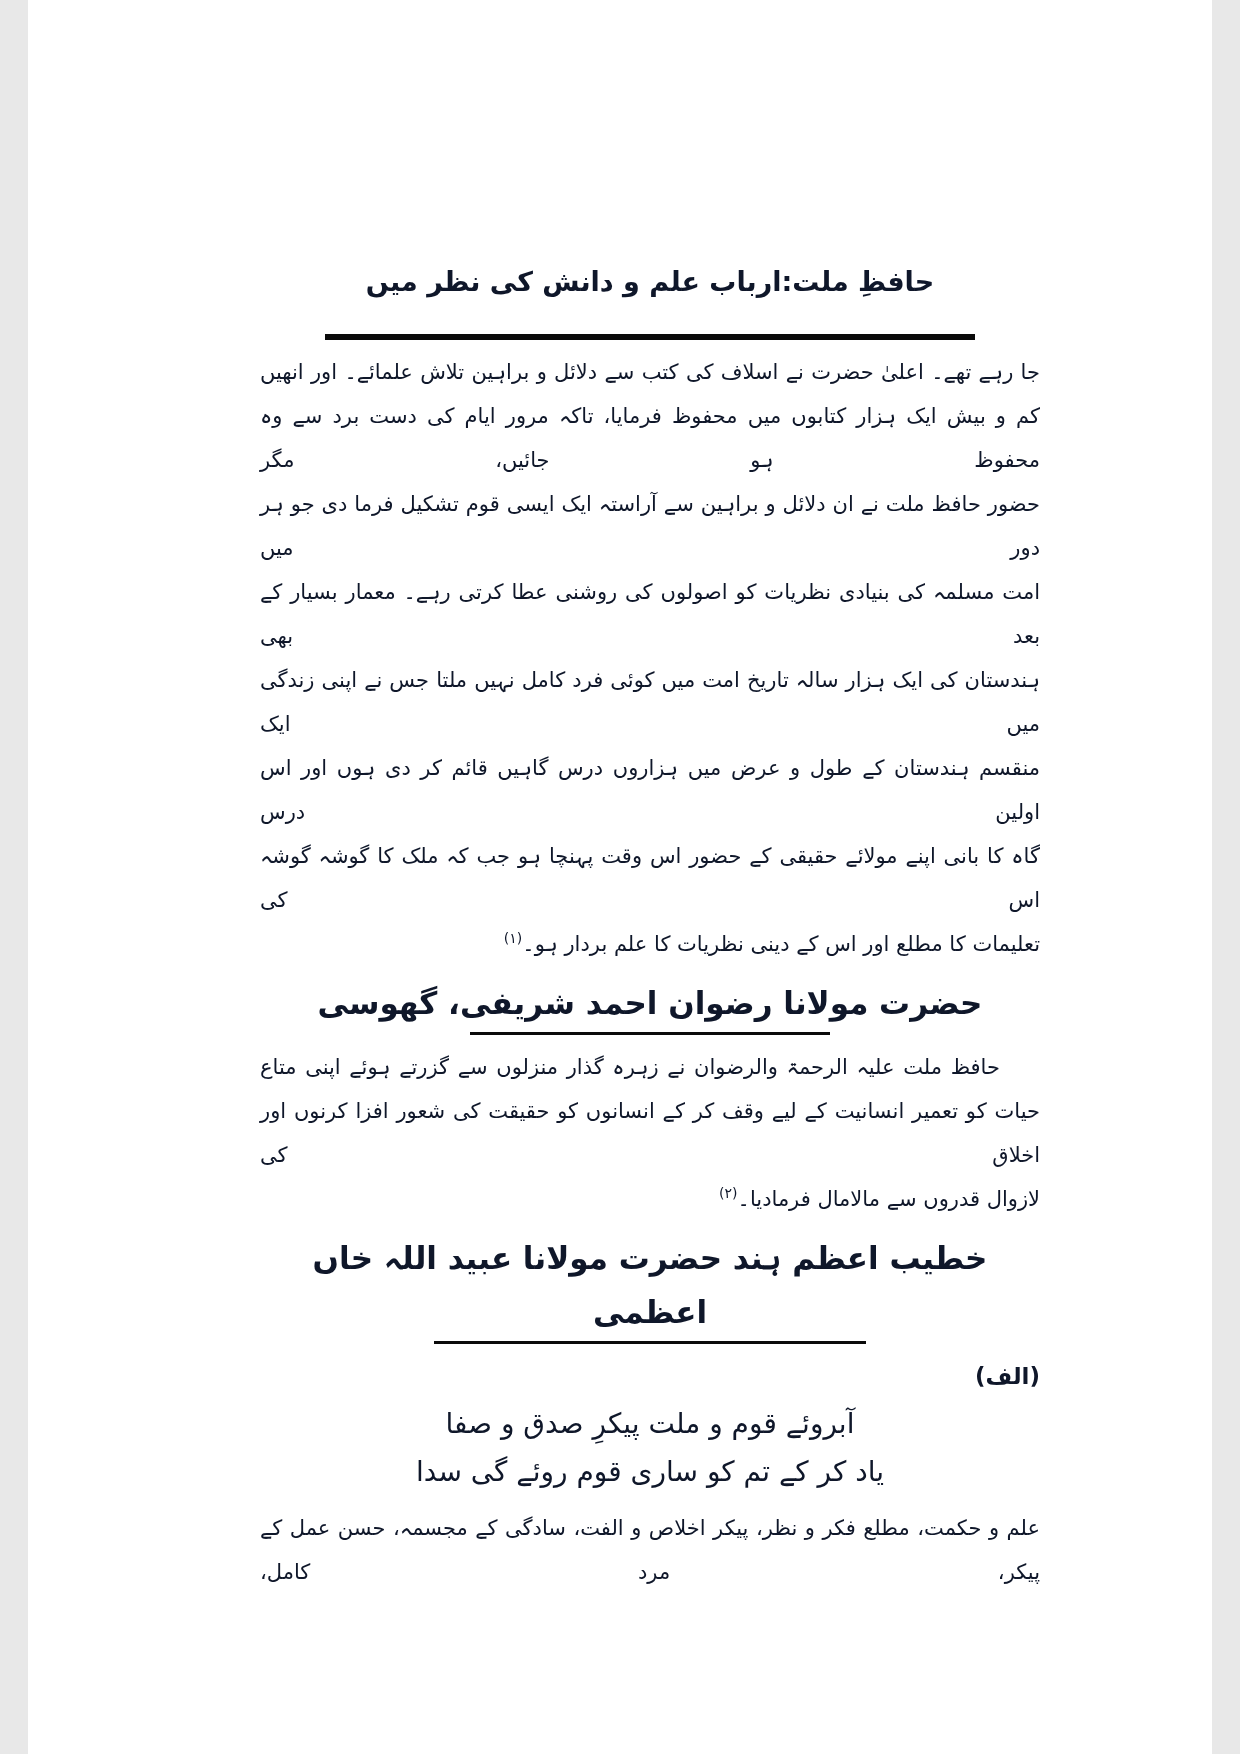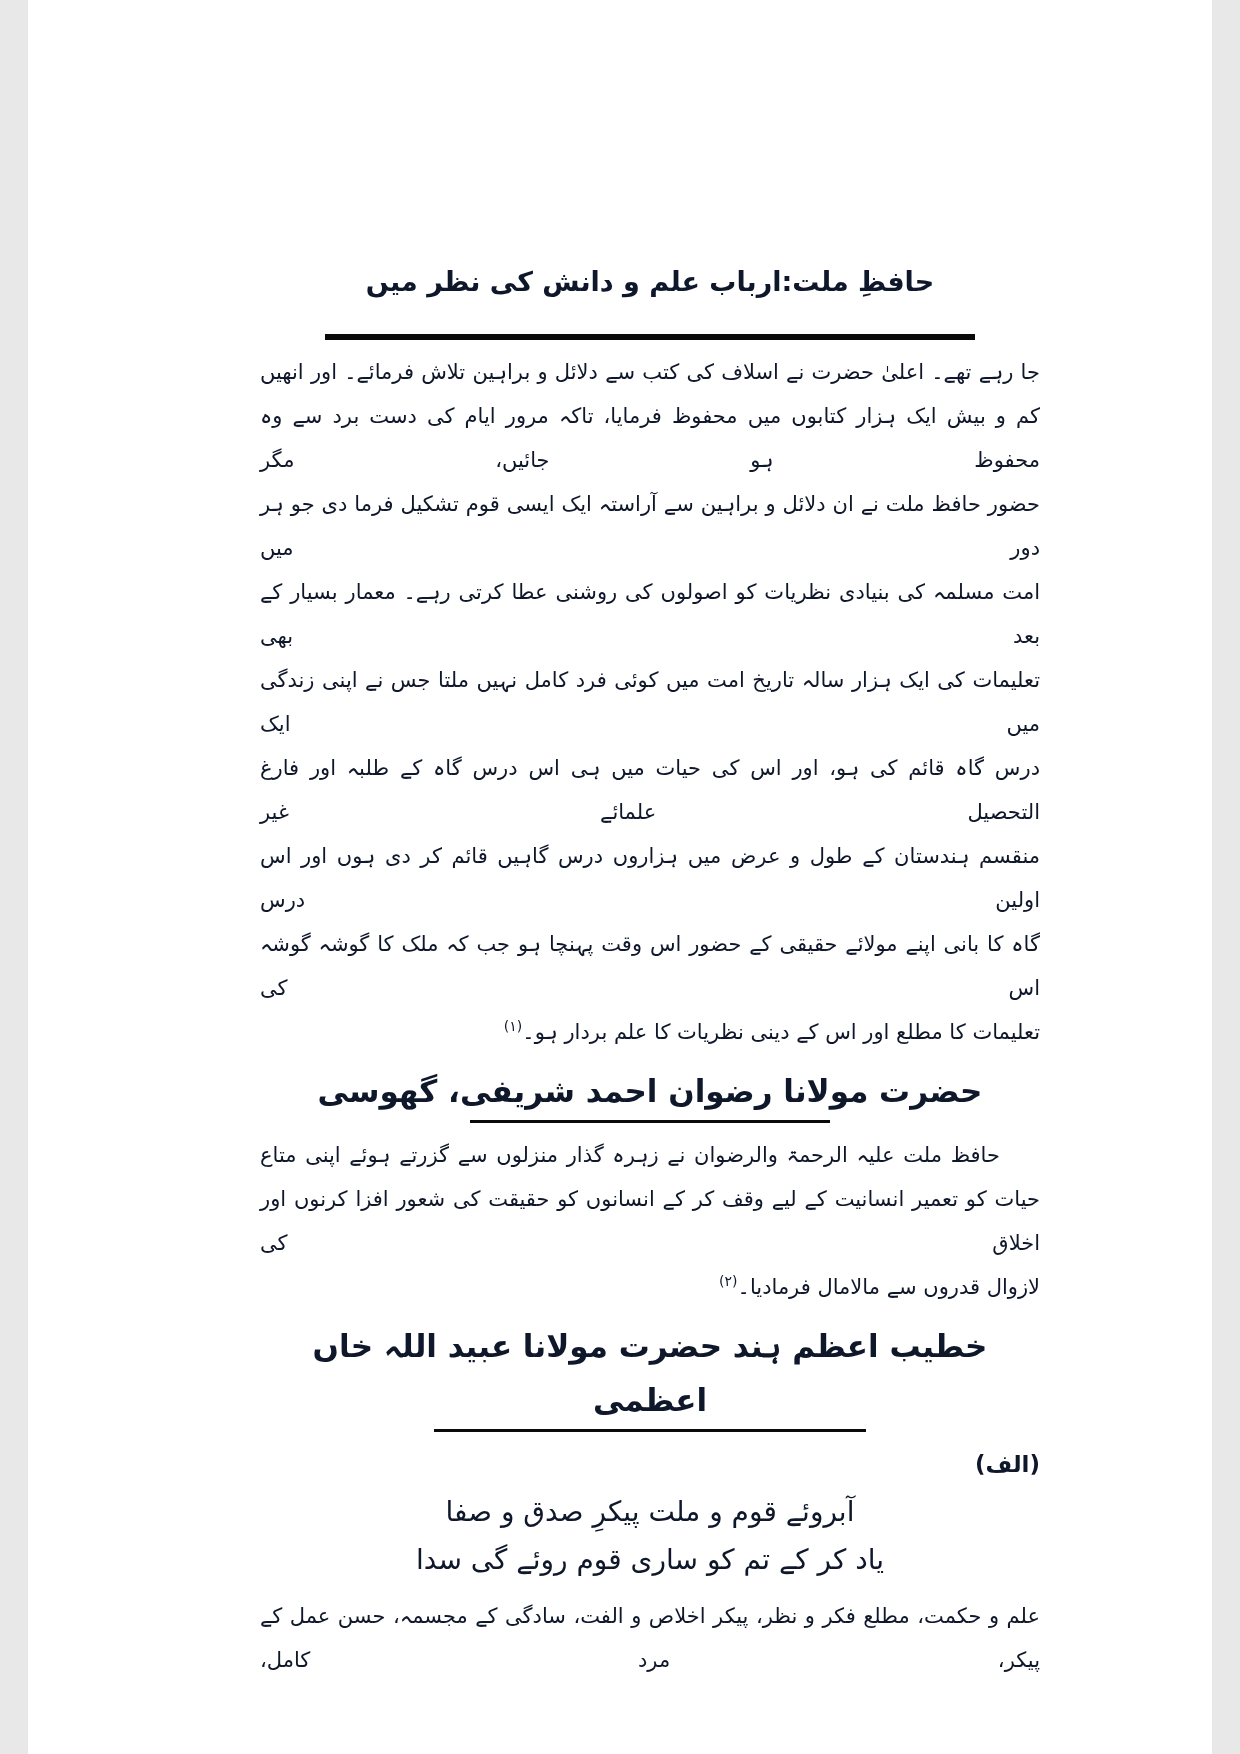--- a/index.html
+++ b/index.html
@@ -86,26 +86,25 @@
 </head>
 <body>
 
 <div class="page">
   <div class="content">
 
     <div class="page-title">حافظِ ملت:ارباب علم و دانش کی نظر میں</div>
     <div class="double-rule"></div>
 
     <div class="para">
-      <div class="line">جا رہے تھے۔ اعلیٰ حضرت نے اسلاف کی کتب سے دلائل و براہین تلاش فرمائے۔ اور انھیں</div>
+      <div class="line">جا رہے تھے۔ اعلیٰ حضرت نے اسلاف کی کتب سے دلائل و براہین تلاش علمائے۔ اور انھیں</div>
       <div class="line">کم و بیش ایک ہزار کتابوں میں محفوظ فرمایا، تاکہ مرور ایام کی دست برد سے وہ محفوظ ہو جائیں، مگر</div>
       <div class="line">حضور حافظ ملت نے ان دلائل و براہین سے آراستہ ایک ایسی قوم تشکیل فرما دی جو ہر دور میں</div>
       <div class="line">امت مسلمہ کی بنیادی نظریات کو اصولوں کی روشنی عطا کرتی رہے۔ معمار بسیار کے بعد بھی</div>
-      <div class="line">تعلیمات کی ایک ہزار سالہ تاریخ امت میں کوئی فرد کامل نہیں ملتا جس نے اپنی زندگی میں ایک</div>
-      <div class="line">درس گاہ قائم کی ہو، اور اس کی حیات میں ہی اس درس گاہ کے طلبہ اور فارغ التحصیل علمائے غیر</div>
+      <div class="line">ہندستان کی ایک ہزار سالہ تاریخ امت میں کوئی فرد کامل نہیں ملتا جس نے اپنی زندگی میں ایک</div>
       <div class="line">منقسم ہندستان کے طول و عرض میں ہزاروں درس گاہیں قائم کر دی ہوں اور اس اولین درس</div>
       <div class="line">گاہ کا بانی اپنے مولائے حقیقی کے حضور اس وقت پہنچا ہو جب کہ ملک کا گوشہ گوشہ اس کی</div>
       <div class="line short"><span>تعلیمات کا مطلع اور اس کے دینی نظریات کا علم بردار ہو۔</span><sup class="fn-ref">(۱)</sup></div>
     </div>
 
     <div class="section-heading">حضرت مولانا رضوان احمد شریفی، گھوسی</div>
     <div class="heading-underline u1"></div>
     <div class="para">
       <div class="line indent">حافظ ملت علیہ الرحمۃ والرضوان نے زہرہ گذار منزلوں سے گزرتے ہوئے اپنی متاع</div>
       <div class="line">حیات کو تعمیر انسانیت کے لیے وقف کر کے انسانوں کو حقیقت کی شعور افزا کرنوں اور اخلاق کی</div>

